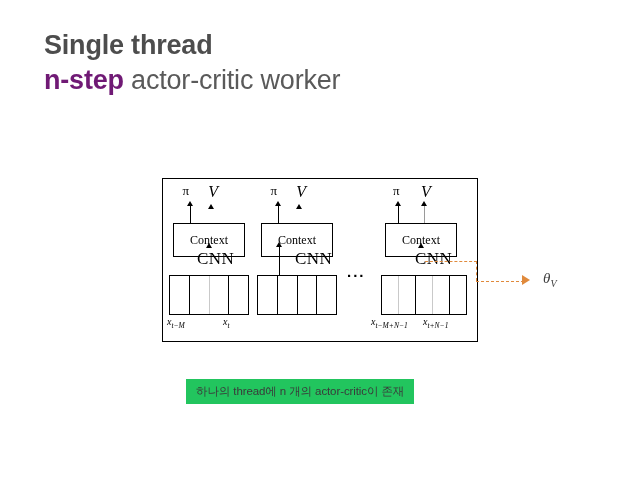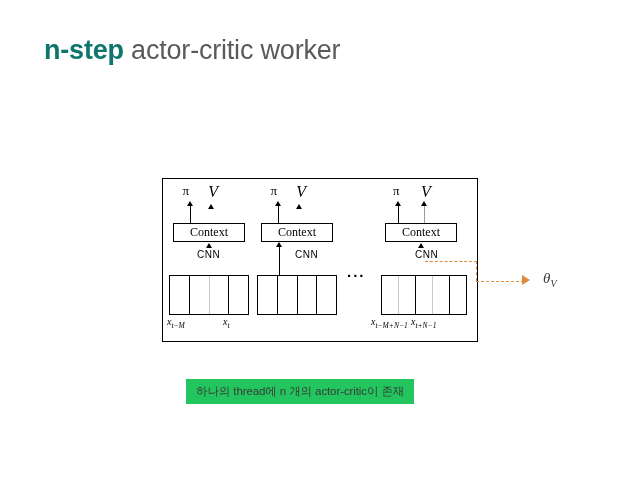--- a/index.html
+++ b/index.html
@@ -13,21 +13,21 @@
   
   #title-block{position:absolute;left:44px;top:30px;}
   #title-line1{
     font-size:27px;font-weight:700;color:#4d4d4d;
     letter-spacing:-0.2px;line-height:30px;
   }
   #title-line2{
     font-size:27px;font-weight:400;color:#5a5a5a;
     letter-spacing:-0.2px;line-height:33px;margin-top:4px;
   }
-  #title-accent{font-weight:700;color:#0f766e;}
+  #title-accent{font-weight:700;color:#701a75;}
 
   
   #diagram-panel{
     position:absolute;left:162px;top:178px;
     width:316px;height:164px;
     border:1.5px solid #000;
     background:#fff;
     box-sizing:border-box;
   }
   .ac-group{position:absolute;top:0;height:100%;}
@@ -52,36 +52,36 @@
   }
   .arrowhead{
     position:absolute;width:0;height:0;
     border-left:3.5px solid transparent;
     border-right:3.5px solid transparent;
     border-bottom:5px solid #000;
   }
 
   
   .context-box{
-    position:absolute;top:44px;height:19px;
+    position:absolute;top:44px;height:34px;
     border:1.3px solid #000;
     display:flex;align-items:center;justify-content:center;
     font-family:"Liberation Serif", serif;
     font-size:12px;color:#000;background:#fff;
     box-sizing:border-box;
   }
   .g1 .context-box{left:6px;width:72px;}
   .g2 .context-box{left:6px;width:72px;}
   .g3 .context-box{left:14px;width:72px;}
 
   
   .cnn-label{
     position:absolute;top:70px;
-    font-family:Liberation Sans, sans-serif;
-    font-size:10px;color:#000;letter-spacing:0.5px;text-align:center;
+    font-family:Liberation Serif, serif;
+    font-size:17px;color:#000;letter-spacing:0.5px;text-align:center;
   }
   .g1 .cnn-label{left:30px;}
   .g2 .cnn-label{left:40px;}
   .g3 .cnn-label{left:44px;}
 
   
   .frames{
     position:absolute;top:96px;height:40px;
     border:1.4px solid #000;background:#fff;
     display:flex;box-sizing:border-box;
@@ -99,21 +99,21 @@
   .xlabels{
     position:absolute;top:137px;width:100%;height:16px;
     font-family:"Liberation Serif", serif;
     font-style:italic;font-size:10px;color:#000;
     white-space:nowrap;
   }
   .xlab{position:absolute;}
   .xlab sub{font-size:7.5px;font-style:italic;}
   .g1 .xlab-left{left:0px;text-align:center;} .g1 .xlab-right{left:56px;}
   .g2 .xlab-left{left:0px;} .g2 .xlab-right{left:50px;}
-  .g3 .xlab-left{left:0px;} .g3 .xlab-right{left:40px;}
+  .g3 .xlab-left{left:0px;} .g3 .xlab-right{left:52px;}
 
   
   #ellipsis{
     position:absolute;left:184px;top:84px;
     font-size:15px;font-weight:700;color:#000;letter-spacing:2px;
   }
 
   
   #theta-connector{position:absolute;left:425px;top:252px;width:180px;height:48px;}
   .dash-h{position:absolute;height:0;border-top:1.4px dashed #E08A3C;}
@@ -142,20 +142,21 @@
     color:#3a3a3a;
     font-size:11.5px;
     letter-spacing:-0.1px;
     white-space:nowrap;
   }
 </style>
 </head>
 <body>
 
 <div id="title-block">
+  <div id="title-line1">Single thread</div>
   <div id="title-line2"><span id="title-accent">n-step</span><span> actor-critic worker</span></div>
 </div>
 
 <div id="diagram-panel">
 
   <div class="ac-group group-1 g1">
     <div class="sym-row">
       <span class="sym sym-pi">π</span>
       <span class="sym sym-v">V</span>
     </div>

